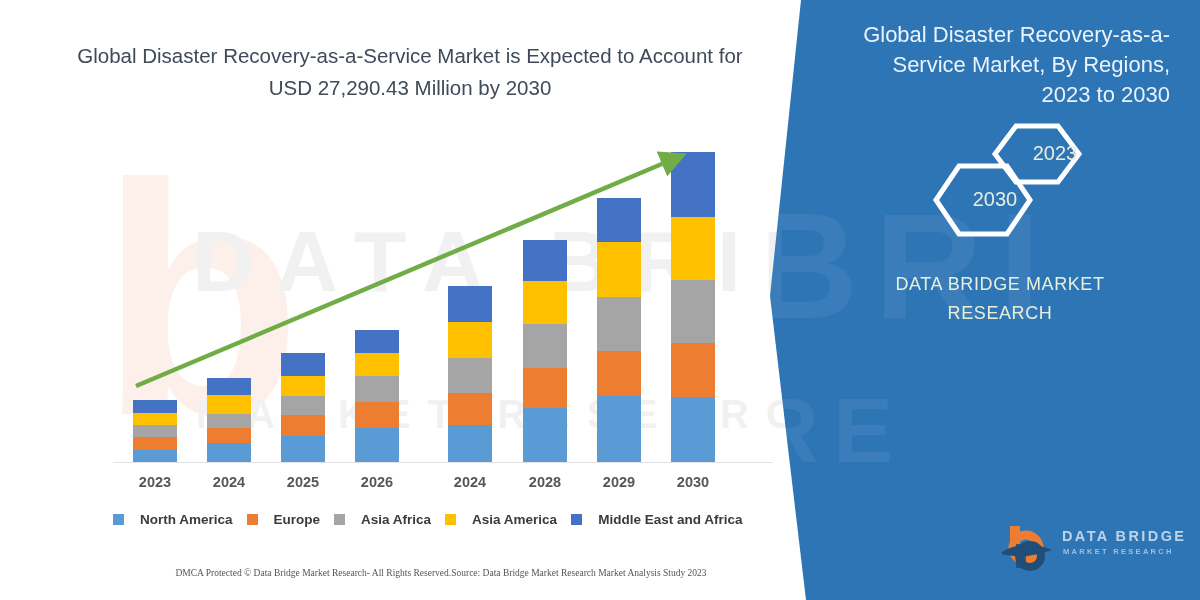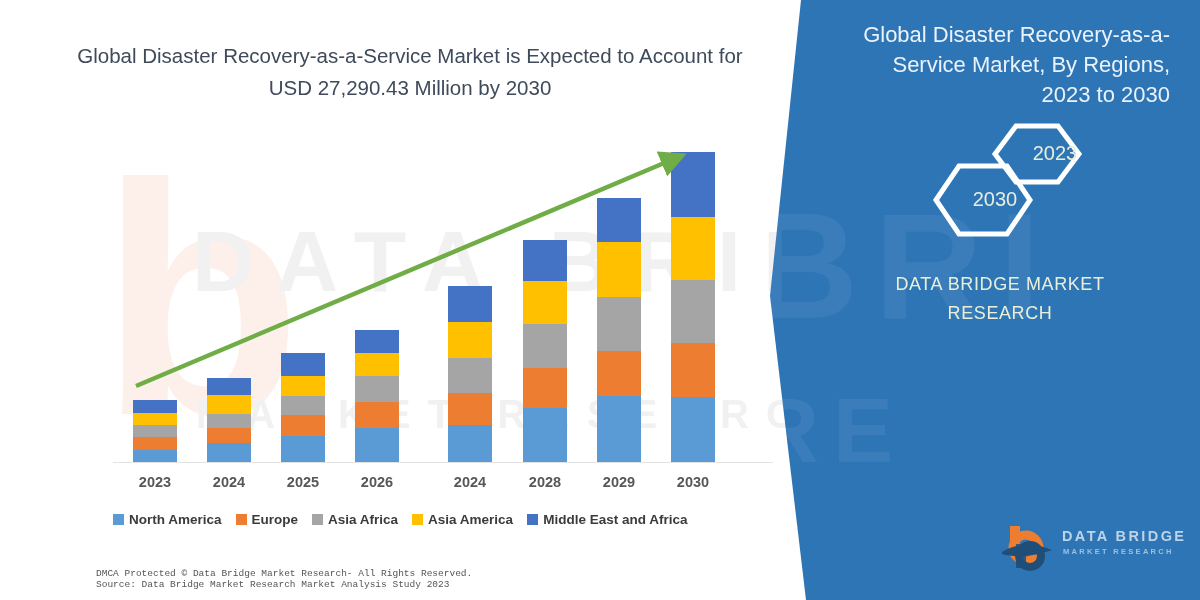--- a/index.html
+++ b/index.html
@@ -56,29 +56,29 @@
 
   
   .arrow-svg { position:absolute; left:0; top:0; width:800px; height:600px; pointer-events:none; }
 
   
   .legend {
     position:absolute; left:113px; top:512px; width:660px;
     display:flex; align-items:center; gap:14px;
     font-size:13.5px; font-weight:700; color:#3b3b3b;
   }
-  .lg-item { display:flex; align-items:center; gap:5px; white-space:nowrap; }
+  .lg-item { display:flex; align-items:center; gap:16px; white-space:nowrap; }
   .lg-box { width:11px; height:11px; display:inline-block; }
 
   
   .footer {
     position:absolute; left:96px; top:568px; width:690px;
     display:flex; justify-content:center;
-    font-family:Liberation Mono, monospace;
-    font-size:9.5px; color:#555;flex-direction:column;
+    font-family:Liberation Serif, serif;
+    font-size:9.5px; color:#555;
   }
 
   
   .panel {
     position:absolute; left:0; top:0; width:1200px; height:600px;
     pointer-events:none;
   }
   .panel-bg {
     position:absolute; left:760px; top:0; width:440px; height:600px;
     background:#2E75B6;

